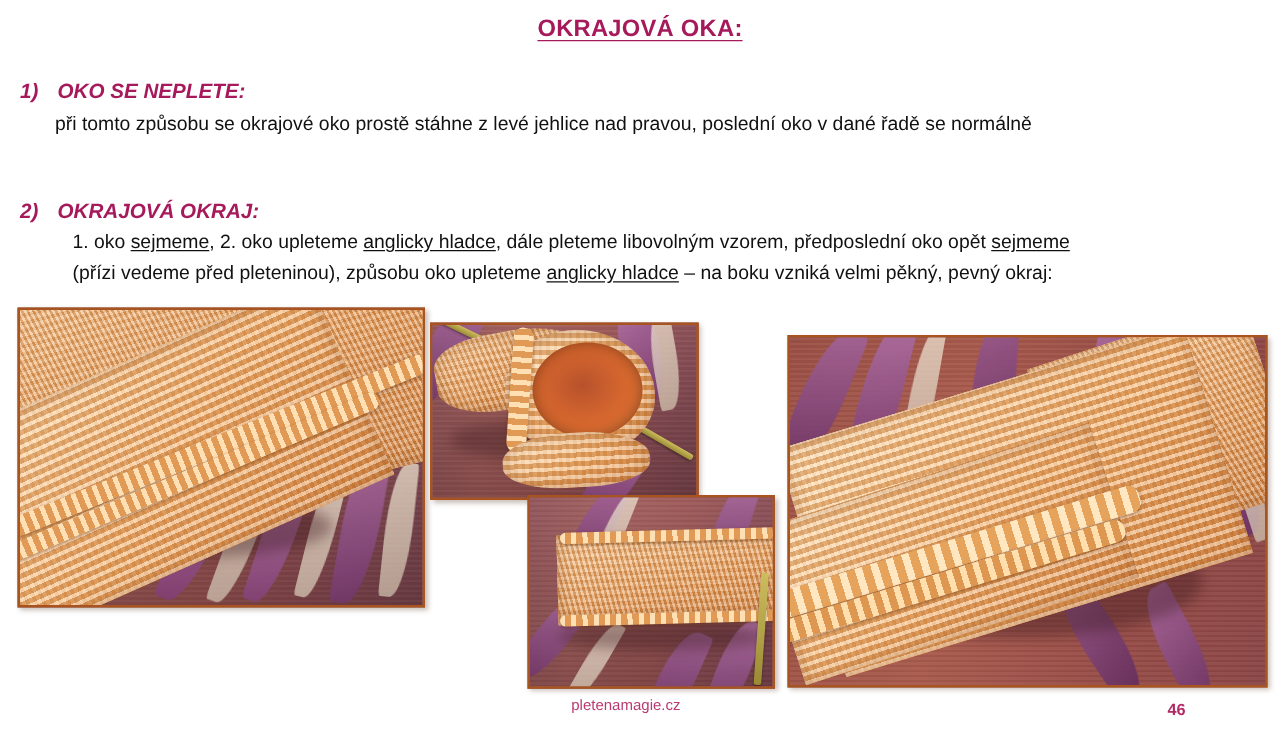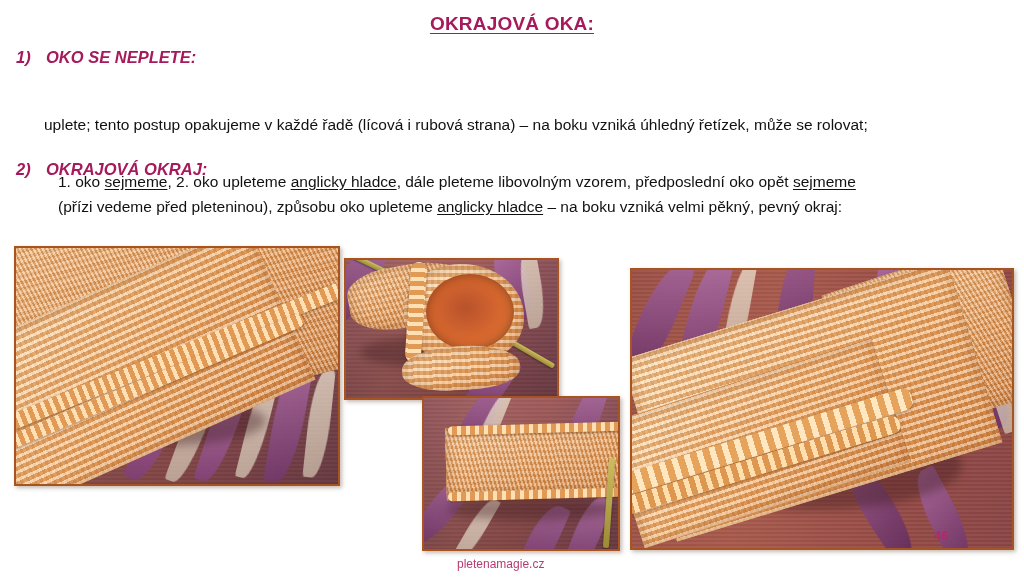--- a/index.html
+++ b/index.html
@@ -35,35 +35,35 @@
   .item-heading {
     position: absolute;
     left: 16px;
     font-size: 16.5px;
     font-weight: bold;
     font-style: italic;
     color: #A61A5C;
     white-space: nowrap;
   }
   .item-heading .num { display: inline-block; width: 30px; }
-  #heading-1 { top: 48px; }
+  #heading-1 { top: 64px; }
   #heading-2 { top: 160px; }
 
   
   .body-para {
     position: absolute;
     left: 44px;
     width: 968px;
     font-size: 15.5px;
     line-height: 25px;
     color: #111111;
     font-family: "Liberation Sans", sans-serif;
   }
   #para-1 { top: 87px; }
-  #para-2 { top: 169px; left: 58px; width: 954px; }
+  #para-2 { top: 181px; left: 58px; width: 954px; }
   .u { text-decoration: underline; text-underline-offset: 2px; }
 
   
   .photo {
     position: absolute;
     border: 2px solid #A85420;
     box-sizing: border-box;
     overflow: hidden;
     box-shadow: 2px 2px 4px rgba(90,60,40,0.35);
     background: #8d5a5e;
@@ -144,38 +144,37 @@
   .footer-site {
     position: absolute;
     left: 457px;
     top: 557px;
     font-size: 12px;
     color: #B83A72;
   }
   .footer-page {
     position: absolute;
     left: 934px;
-    top: 528px;
+    top: 560px;
     font-size: 13px;
     font-weight: bold;
     color: #B02A66;
   }
 </style>
 </head>
 <body>
 
 <div class="slide-title">OKRAJOVÁ OKA:</div>
 
 <div class="item-heading" id="heading-1">
   <span class="num">1)</span><span>OKO SE NEPLETE:</span>
 </div>
 
 <div class="body-para" id="para-1">
-  <br>
-  <span>uplete; tento postup opakujeme v každé řadě (lícová i rubová strana) – na boku vzniká úhledný řetízek, může se rolovat;</span>
+  <span>při tomto způsobu se okrajové oko prostě stáhne z levé jehlice nad pravou, poslední oko v dané řadě se normálně</span><br>
 </div>
 
 <div class="item-heading" id="heading-2">
   <span class="num">2)</span><span>OKRAJOVÁ OKRAJ:</span>
 </div>
 
 <div class="body-para" id="para-2">
   <span>1. oko </span><span class="u">sejmeme</span><span>, 2. oko upleteme </span><span class="u">anglicky hladce</span><span>, dále pleteme libovolným vzorem, předposlední oko opět </span><span class="u">sejmeme</span><br>
   <span>(přízi vedeme před pleteninou), způsobu oko upleteme </span><span class="u">anglicky hladce</span><span> – na boku vzniká velmi pěkný, pevný okraj:</span>
 </div>

